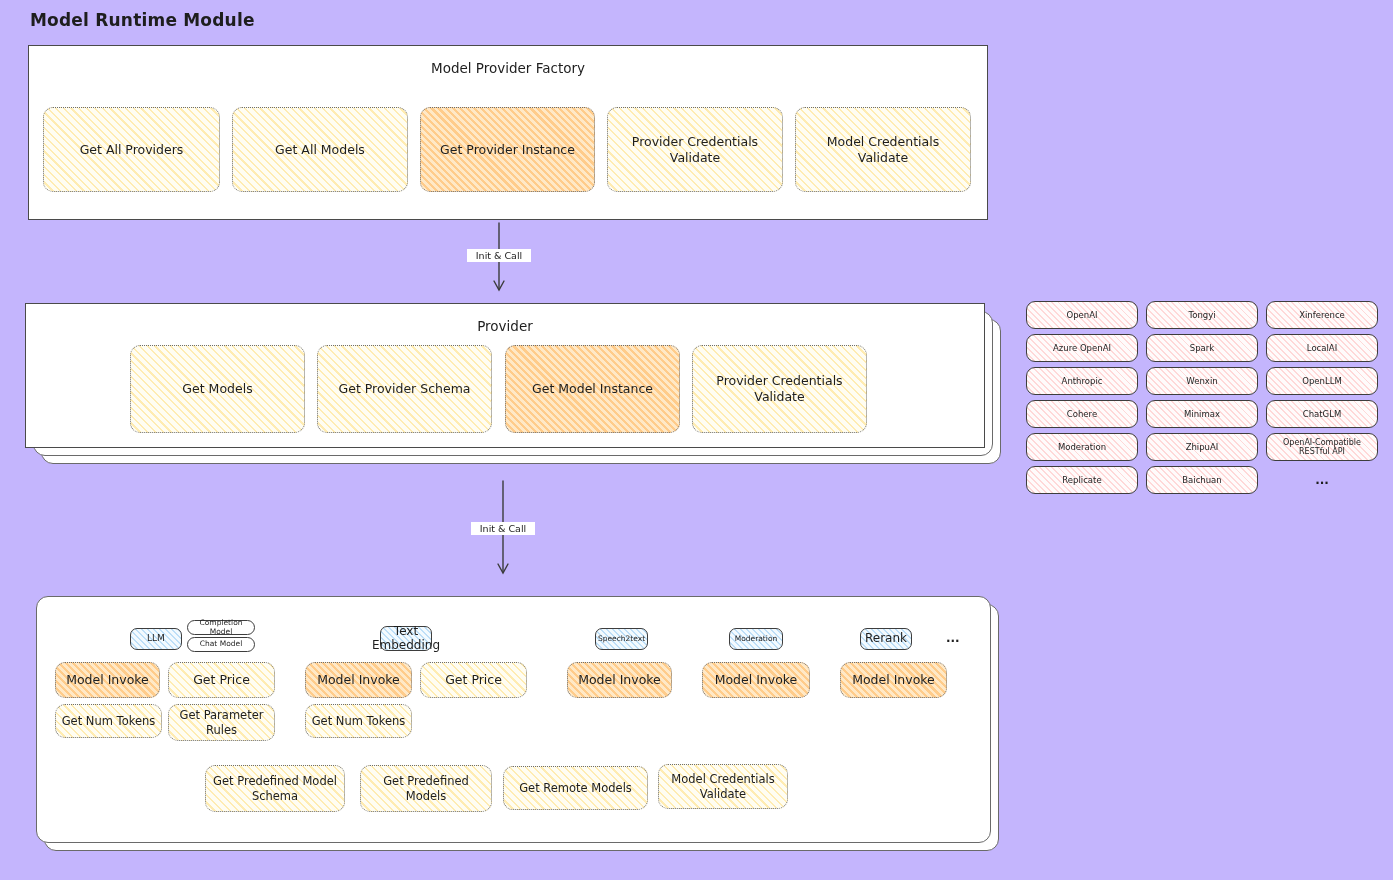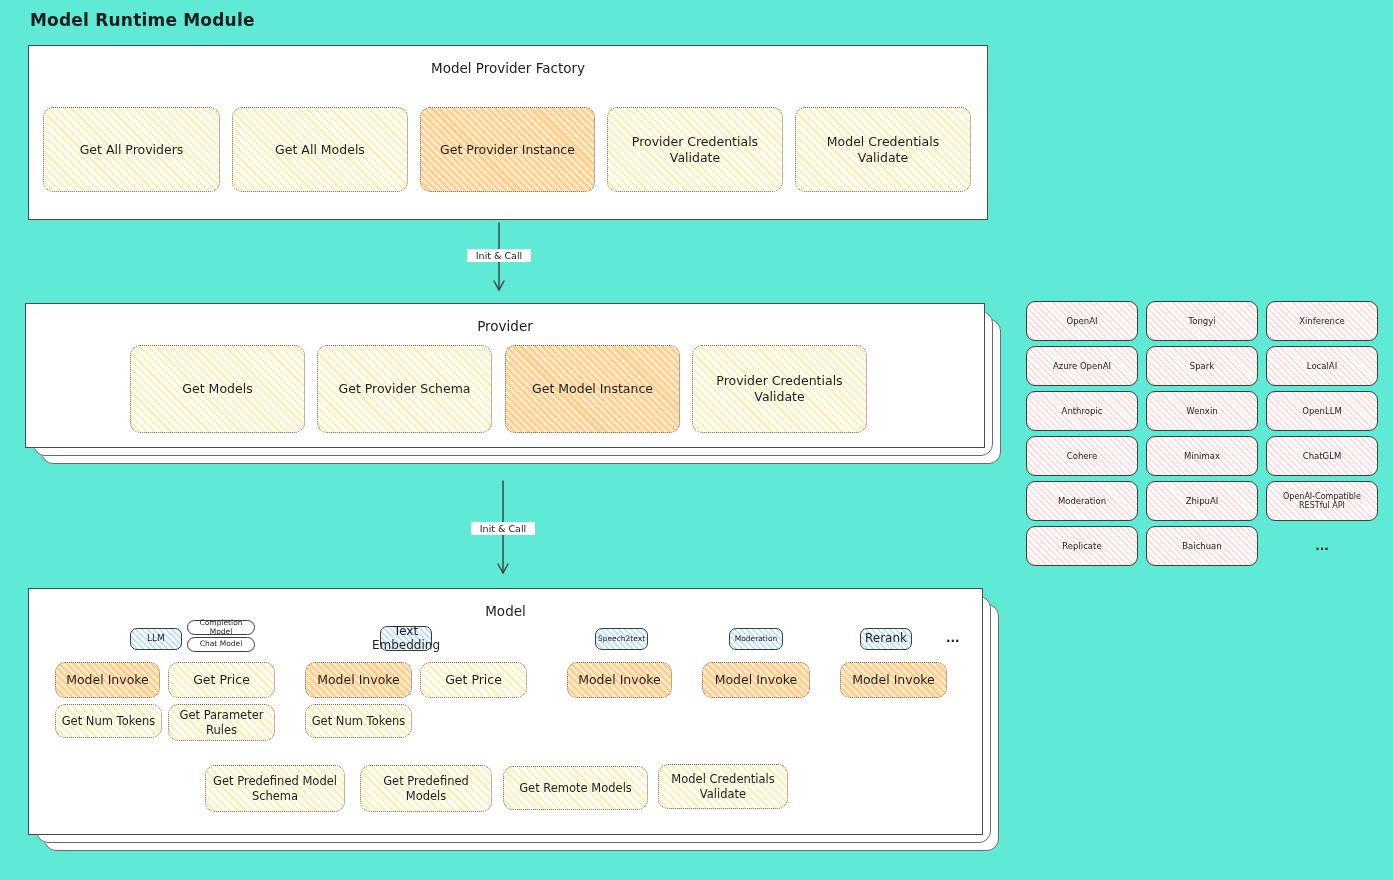--- a/index.html
+++ b/index.html
@@ -4,35 +4,35 @@
 <style>
   :root{
     --ink:#1e1e1e; --box-border:#4a4a4a;
     --yellow-fill:#fffdf2; --yellow-stroke:rgba(255,222,125,.55);
     --orange-fill:#fff2da; --orange-stroke:rgba(255,178,86,.6);
     --pink-fill:#fffbfb;  --pink-stroke:rgba(255,160,160,.38);
     --blue-fill:#f3fafe;  --blue-stroke:rgba(125,190,240,.45);
   }
   *{margin:0;padding:0;box-sizing:border-box}
   body{background:#fff;font-family:"DejaVu Sans",sans-serif;color:var(--ink)}
-  .canvas{position:relative;width:1393px;height:880px;background:#5eead4;overflow:hidden}
+  .canvas{position:relative;width:1393px;height:880px;background:#c4b5fd;overflow:hidden}
   .title{position:absolute;left:30px;top:10px;font-size:17px;font-weight:600;letter-spacing:.2px}
   .container{position:absolute;background:#fff;border:1.4px solid var(--box-border);border-radius:0}
   .stack-layer{position:absolute;background:#fff;border:1.3px solid #6a6a6a;border-radius:12px}
   .box-label{position:absolute;top:14px;left:0;width:100%;text-align:center;font-size:13.5px}
   .btn{position:absolute;display:flex;align-items:center;justify-content:center;text-align:center;
        border:1.6px dotted #6e6e6e;border-radius:10px;font-size:12.5px;line-height:1.25;padding:4px;
        background-color:var(--yellow-fill);
        background-image:repeating-linear-gradient(45deg,var(--yellow-stroke) 0 1.6px,transparent 1.6px 5.5px)}
   .btn.hl{background-color:var(--orange-fill);
        background-image:repeating-linear-gradient(45deg,var(--orange-stroke) 0 2.2px,rgba(255,205,140,.25) 2.2px 5px)}
   .btn.small{font-size:11.5px}
   .chip-grid{position:absolute;left:1026px;top:301px;width:352px;display:grid;
        grid-template-columns:repeat(3,1fr);column-gap:8px;row-gap:5px}
-  .chip{height:40px;display:flex;align-items:center;justify-content:center;text-align:center;
+  .chip{height:28px;display:flex;align-items:center;justify-content:center;text-align:center;
        border:1.3px solid #3d3d3d;border-radius:9px;font-size:8.5px;padding:0 3px;
        background-color:var(--pink-fill);
        background-image:repeating-linear-gradient(45deg,var(--pink-stroke) 0 1.4px,transparent 1.4px 4.4px)}
   .chip.ellipsis{border:none;background:none;font-size:12px;font-weight:600}
   .tag{position:absolute;display:flex;align-items:center;justify-content:center;text-align:center;
        border:1.2px solid #3d3d3d;border-radius:7px;font-size:12px;line-height:1.1;padding:1px 2px;
        background-color:var(--blue-fill);
        background-image:repeating-linear-gradient(45deg,var(--blue-stroke) 0 1.3px,transparent 1.3px 4.2px)}
   .tag.white{background:#fff;border-radius:8px;font-size:7.5px}
   .tag.tiny{font-size:12px}
@@ -95,23 +95,20 @@
   </div>
 
   <svg class="arrow" style="left:494px;top:481px" width="18" height="100">
     <line x1="9" y1="0" x2="9" y2="91"></line>
     <polyline points="4,83 9,92 14,83"></polyline>
   </svg>
   <div class="arrow-label" style="left:471px;top:522px">Init &amp; Call</div>
 
   <div class="stack-layer" style="left:44px;top:604px;width:955px;height:247px"></div>
   <div class="stack-layer" style="left:36px;top:596px;width:955px;height:247px"></div>
-  <div class="container" style="left:28px;top:588px;width:955px;height:247px">
-    <div class="box-label">Model</div>
-  </div>
 
   <div class="tag" style="left:130px;top:628px;width:52px;height:22px;font-size:9px">LLM</div>
   <div class="tag white" style="left:187px;top:620px;width:68px;height:15px">Completion Model</div>
   <div class="tag white" style="left:187px;top:637px;width:68px;height:15px">Chat Model</div>
   <div class="tag tiny" style="left:380px;top:626px;width:52px;height:25px">Text Embedding</div>
   <div class="tag" style="left:595px;top:628px;width:53px;height:22px;font-size:7.5px">Speech2text</div>
   <div class="tag" style="left:729px;top:628px;width:54px;height:22px;font-size:7.5px">Moderation</div>
   <div class="tag" style="left:860px;top:628px;width:52px;height:22px">Rerank</div>
   <div class="dots" style="left:946px;top:631px">...</div>
 

